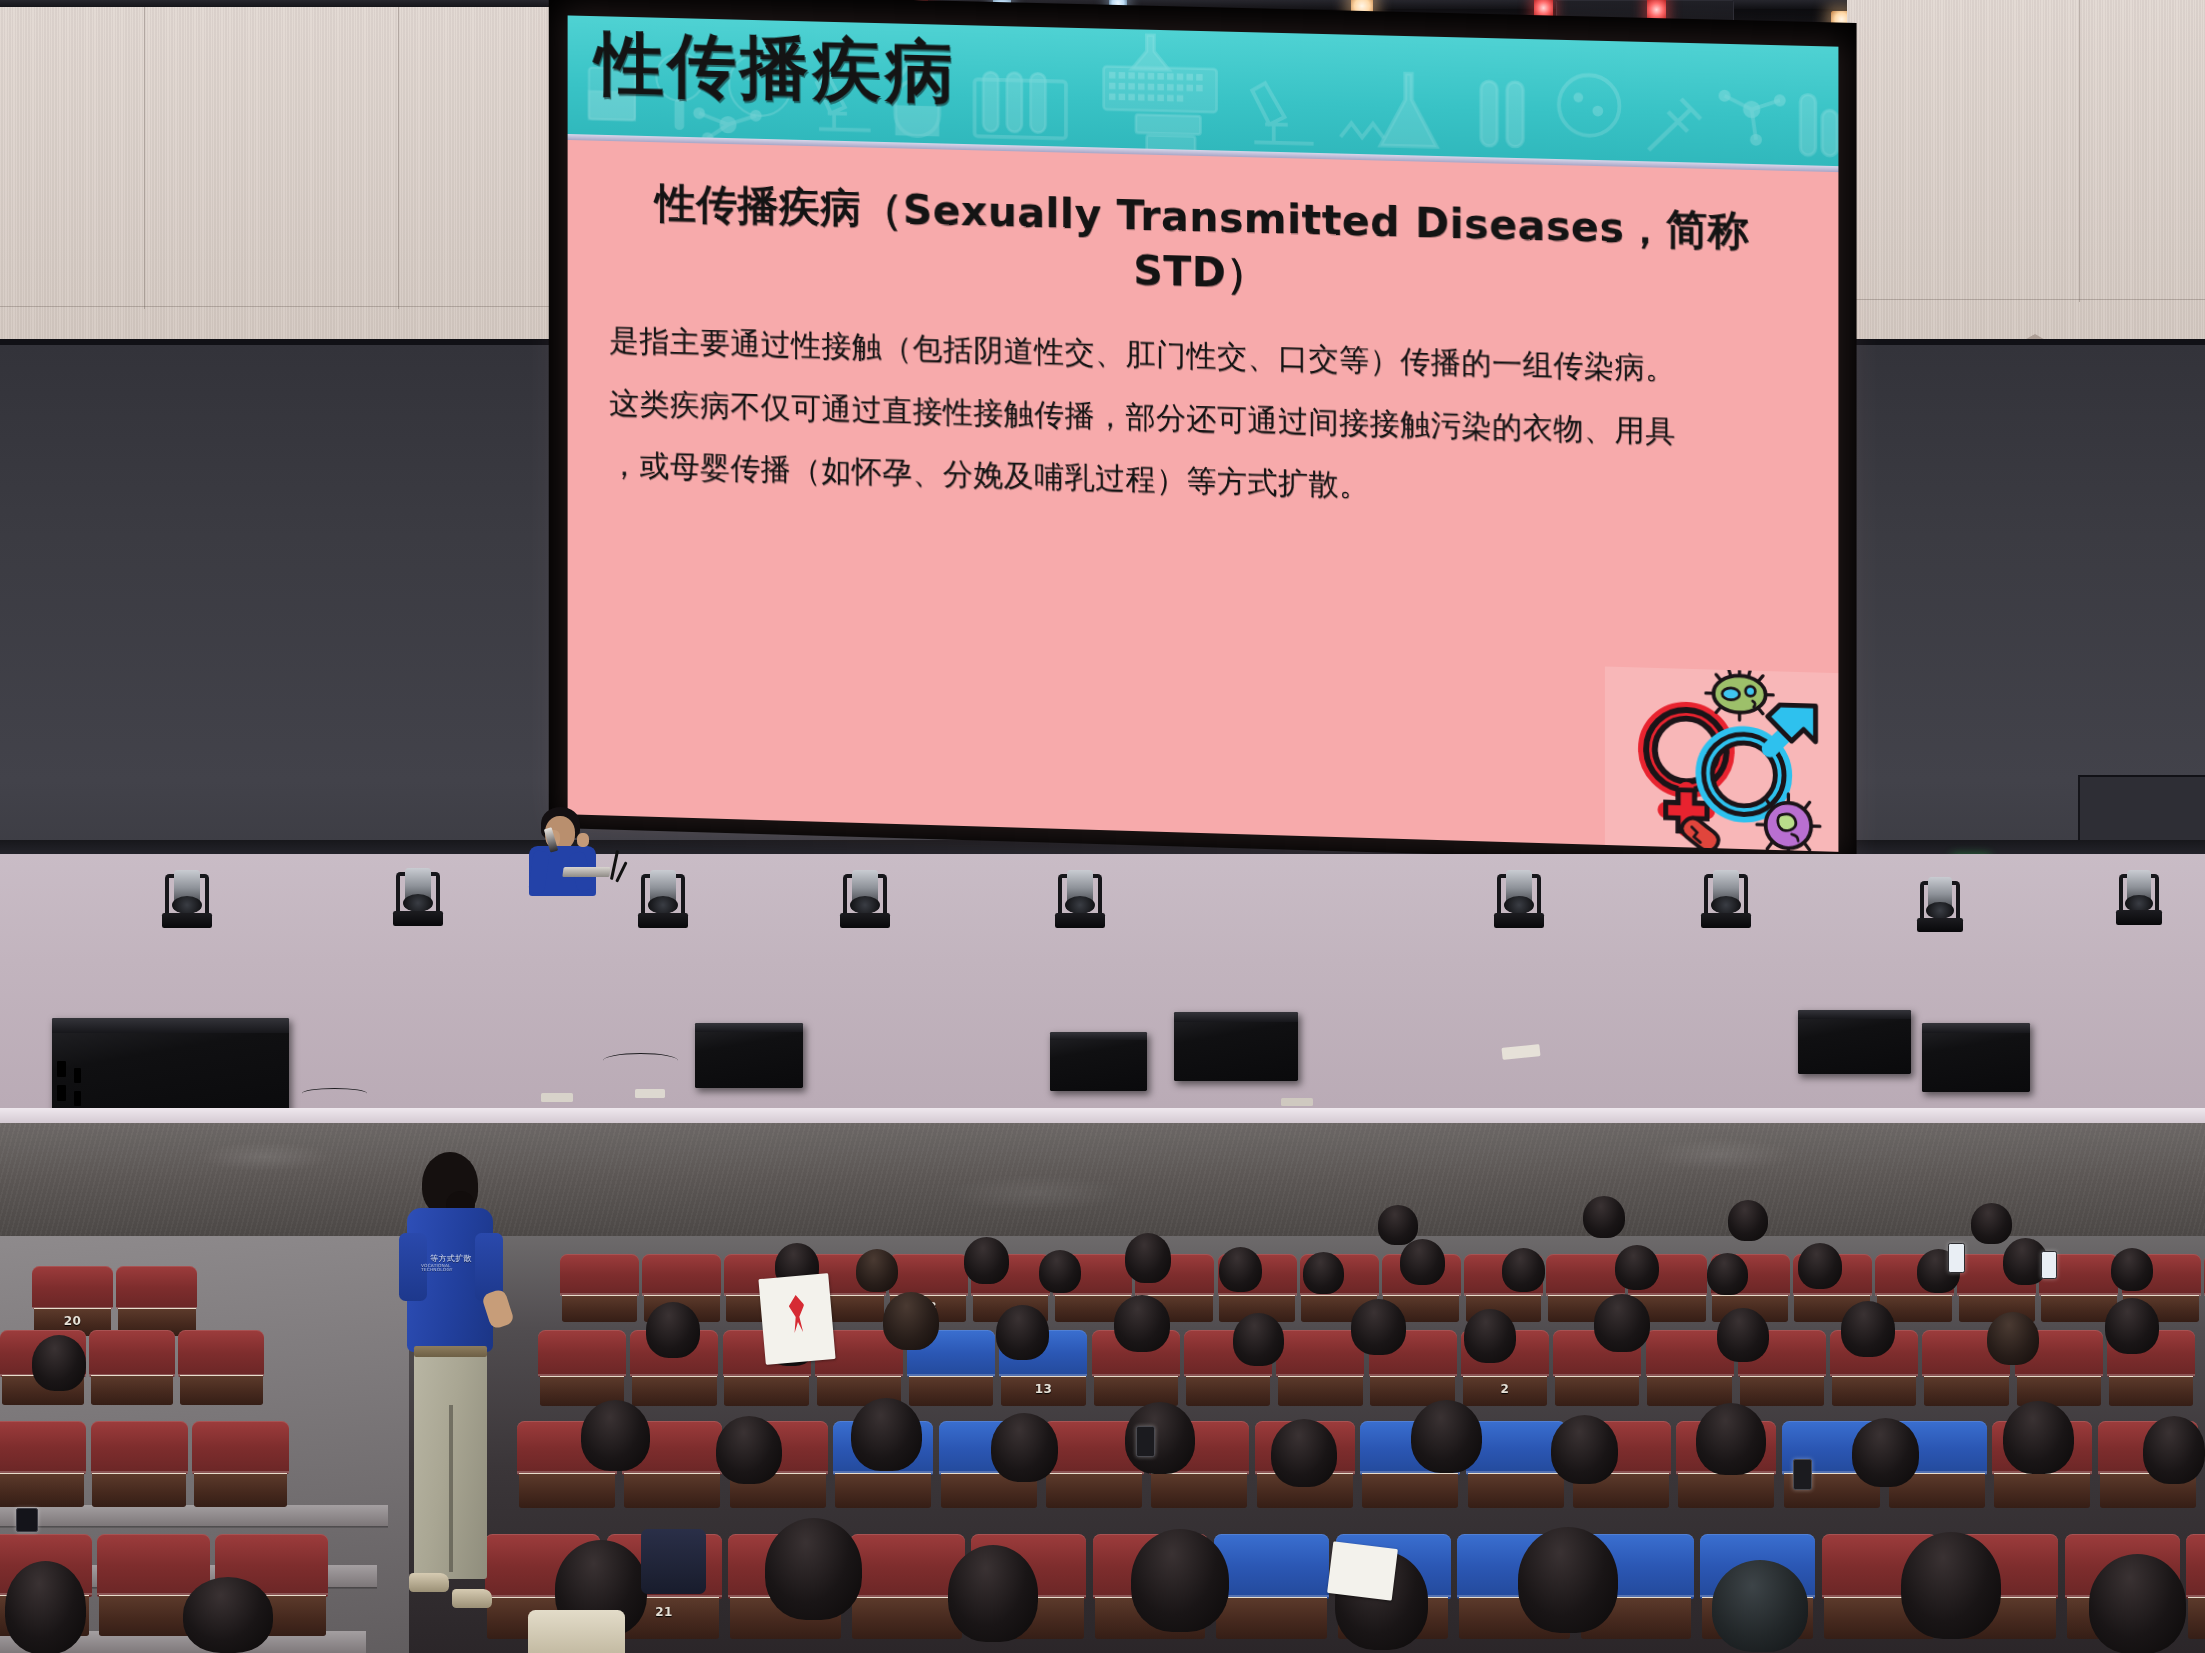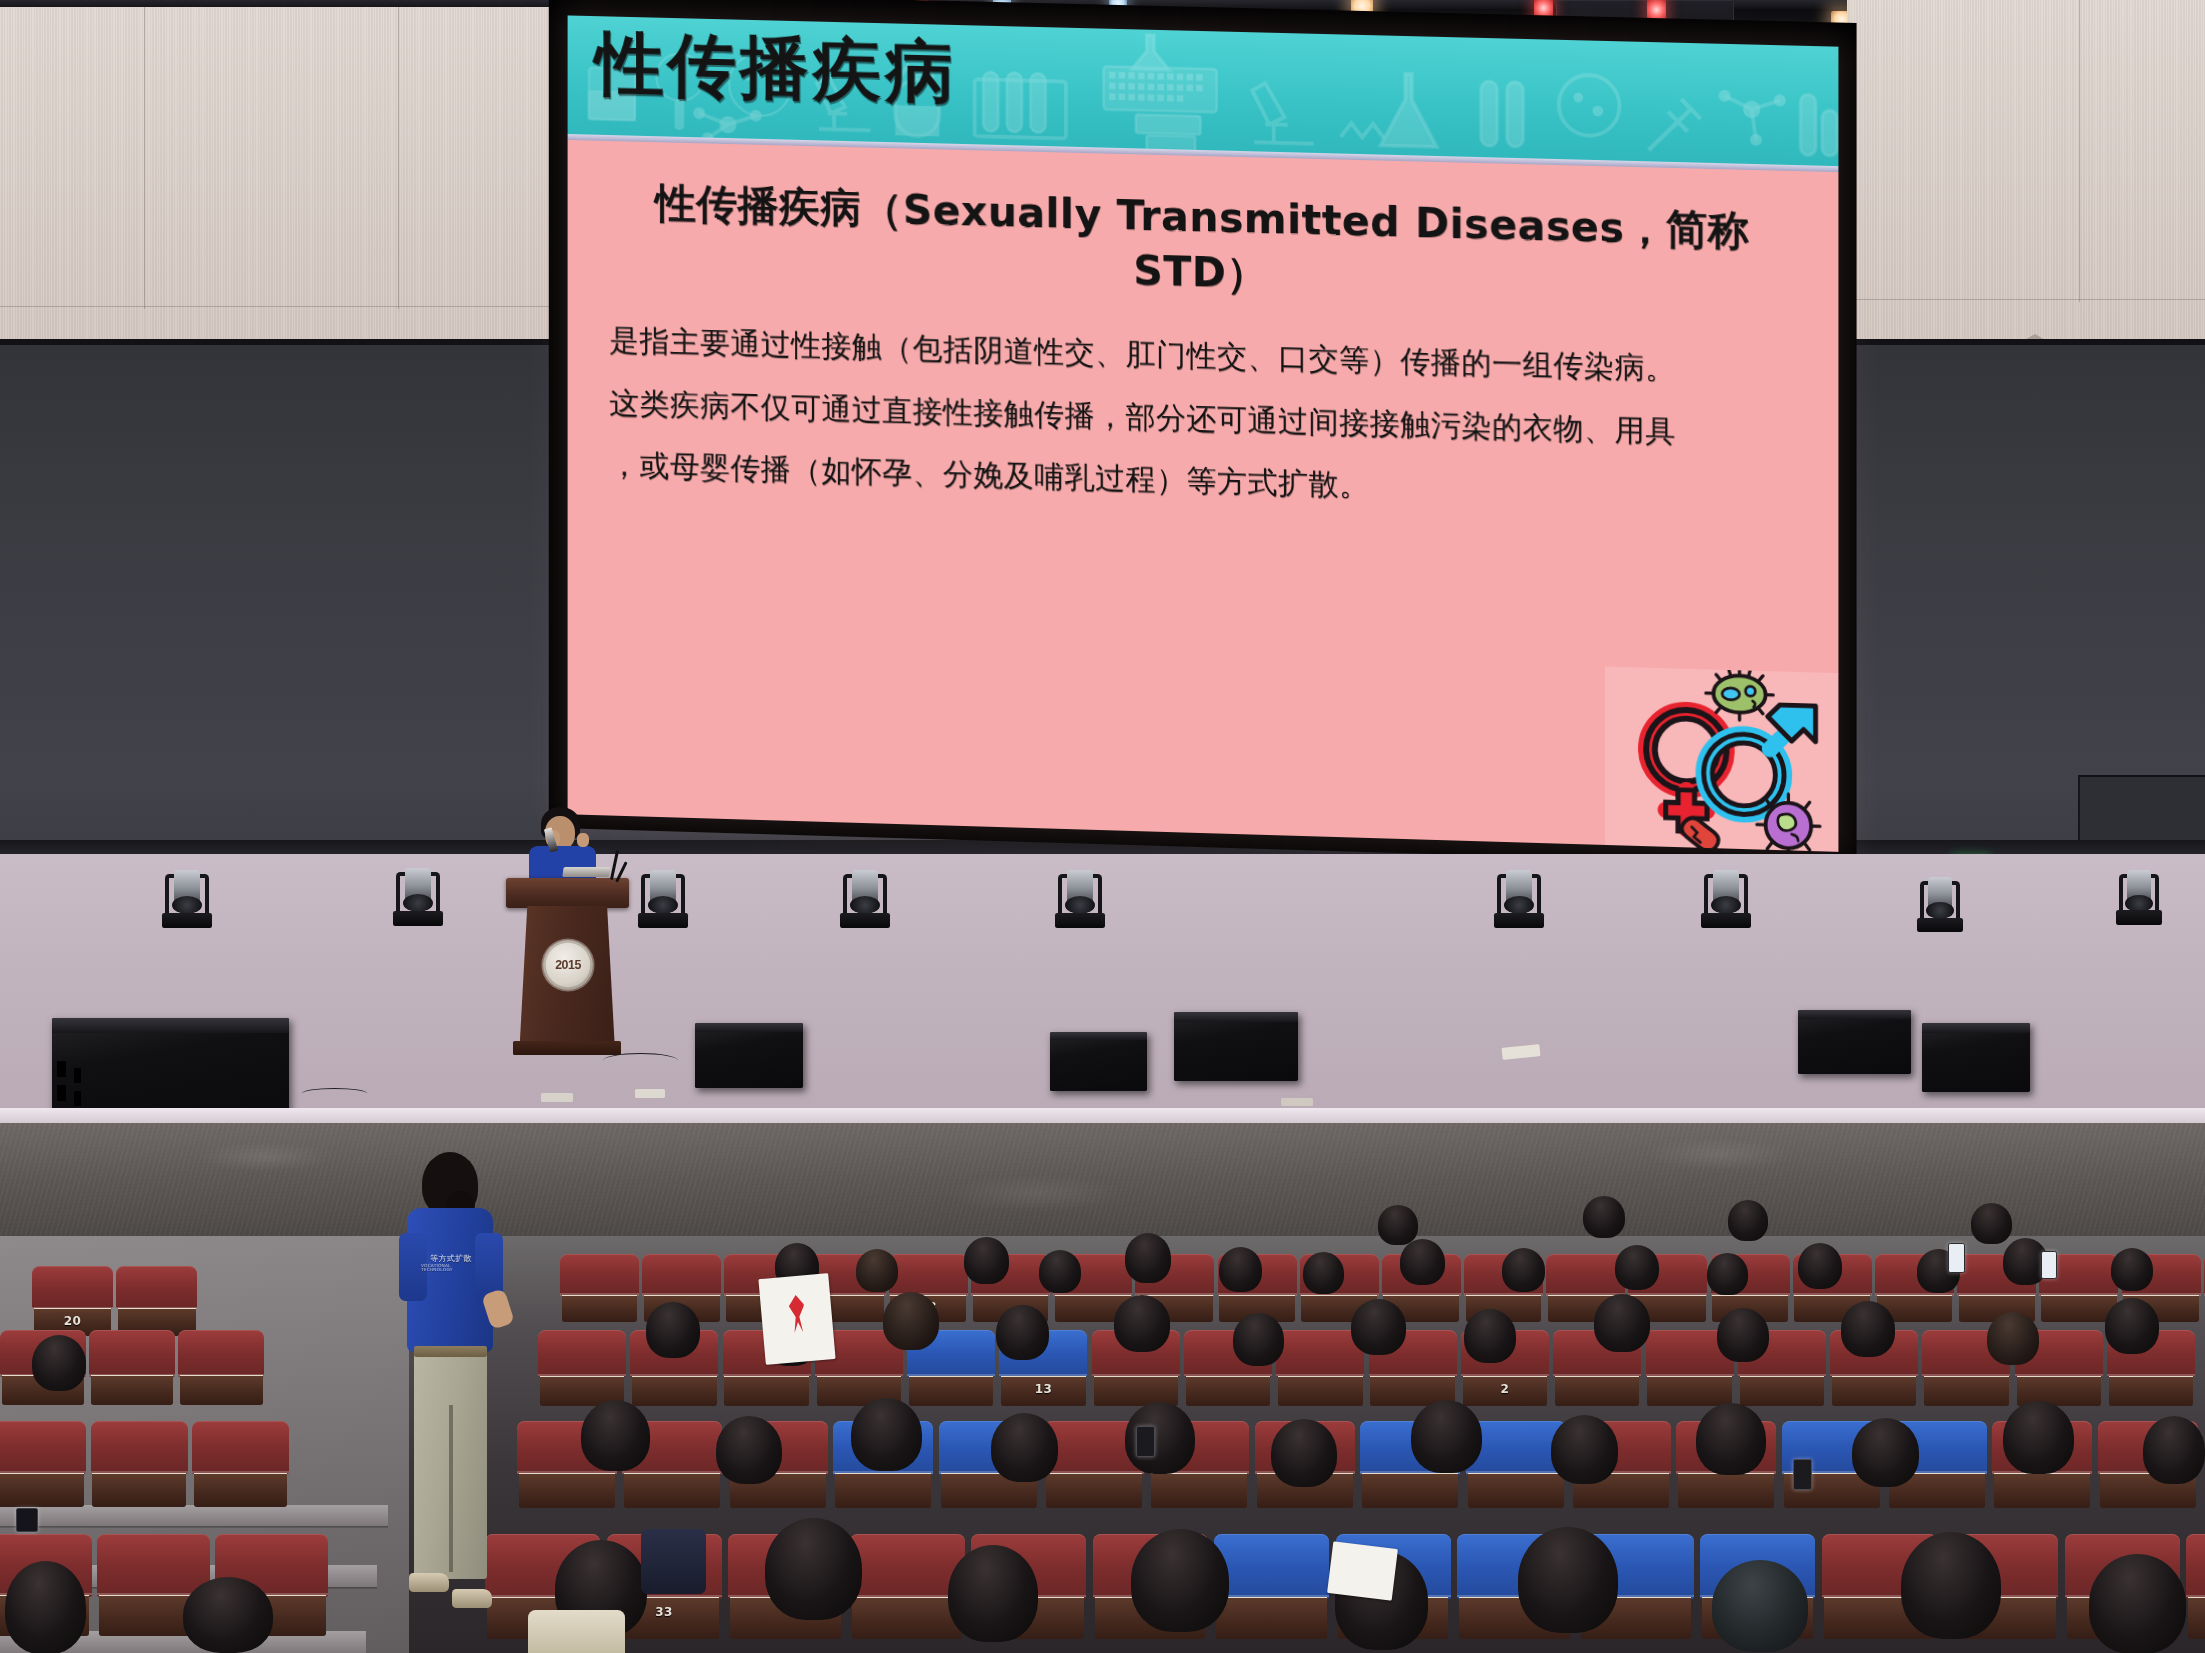--- a/index.html
+++ b/index.html
@@ -477,28 +477,20 @@
     <div class="p-hair" style="left:24px;top:0;width:39px;height:33px;"></div>
     <div class="p-head" style="left:28px;top:8.6px;width:30px;height:34px;"></div>
     <div class="p-torso" style="left:12px;top:39px;width:67px;height:50px;"></div>
     <div class="p-arm" style="left:14px;top:44px;width:16px;height:42px;transform:rotate(8deg);"></div>
     <div class="p-arm" style="left:56px;top:45px;width:16px;height:39px;transform:rotate(-14deg);"></div>
     <div class="p-hand" style="left:29px;top:22.6px;width:14px;height:16px;"></div>
     <div class="p-hand" style="left:60px;top:26px;width:12px;height:14px;"></div>
     <div class="mic" style="left:30px;top:20.5px;width:7.5px;height:24px;transform:rotate(-16deg);background:linear-gradient(180deg,#e8e4df,#2a2a2e);"></div>
   </div>
 
-  <div class="podium">
-    <div class="podium-top"></div>
-    <div class="podium-body"></div>
-    <div class="podium-seal">
-      <span class="glyph">2015</span>
-    </div>
-    <div class="podium-foot"></div>
-  </div>
 
   <div style="position:absolute;left:563px;top:867px;width:47px;height:9.7px;background:linear-gradient(180deg,#d8d4cf,#8e8a86);border-radius:1.6px;transform:skewX(-8deg);"></div>
   <div class="mic" style="left:613px;top:850px;width:3.2px;height:30px;transform:rotate(12deg);"></div>
   <div class="mic" style="left:620px;top:861px;width:3.2px;height:21.5px;transform:rotate(26deg);"></div>
   <div class="cable" style="left:603px;top:1053px;width:75px;height:15px;"></div>
   <div class="cable" style="left:302px;top:1088px;width:65px;height:10.8px;"></div>
 
   <div class="speaker" style="left:52px;top:1018px;width:237px;height:108px;">
     <div class="top"></div>
     <div class="port" style="left:5.4px;top:40%;width:8.6px;height:16px;"></div>
@@ -898,21 +890,21 @@
   <div class="seatrow" style="left:485px;top:1534px;gap:6.5px;">
     <div class="seat" style="width:115px;height:105px;">
         <div class="back"></div>
         <div class="gap"></div>
         <div class="wood"></div>
       </div>
     <div class="seat" style="width:115px;height:105px;">
       <div class="back"></div>
         <div class="gap"></div>
         <div class="wood"></div>
-      <div class="num">33</div>
+      <div class="num">21</div>
     </div>
     <div class="seat" style="width:115px;height:105px;">
         <div class="back"></div>
         <div class="gap"></div>
         <div class="wood"></div>
       </div>
     <div class="seat" style="width:115px;height:105px;">
         <div class="back"></div>
         <div class="gap"></div>
         <div class="wood"></div>

